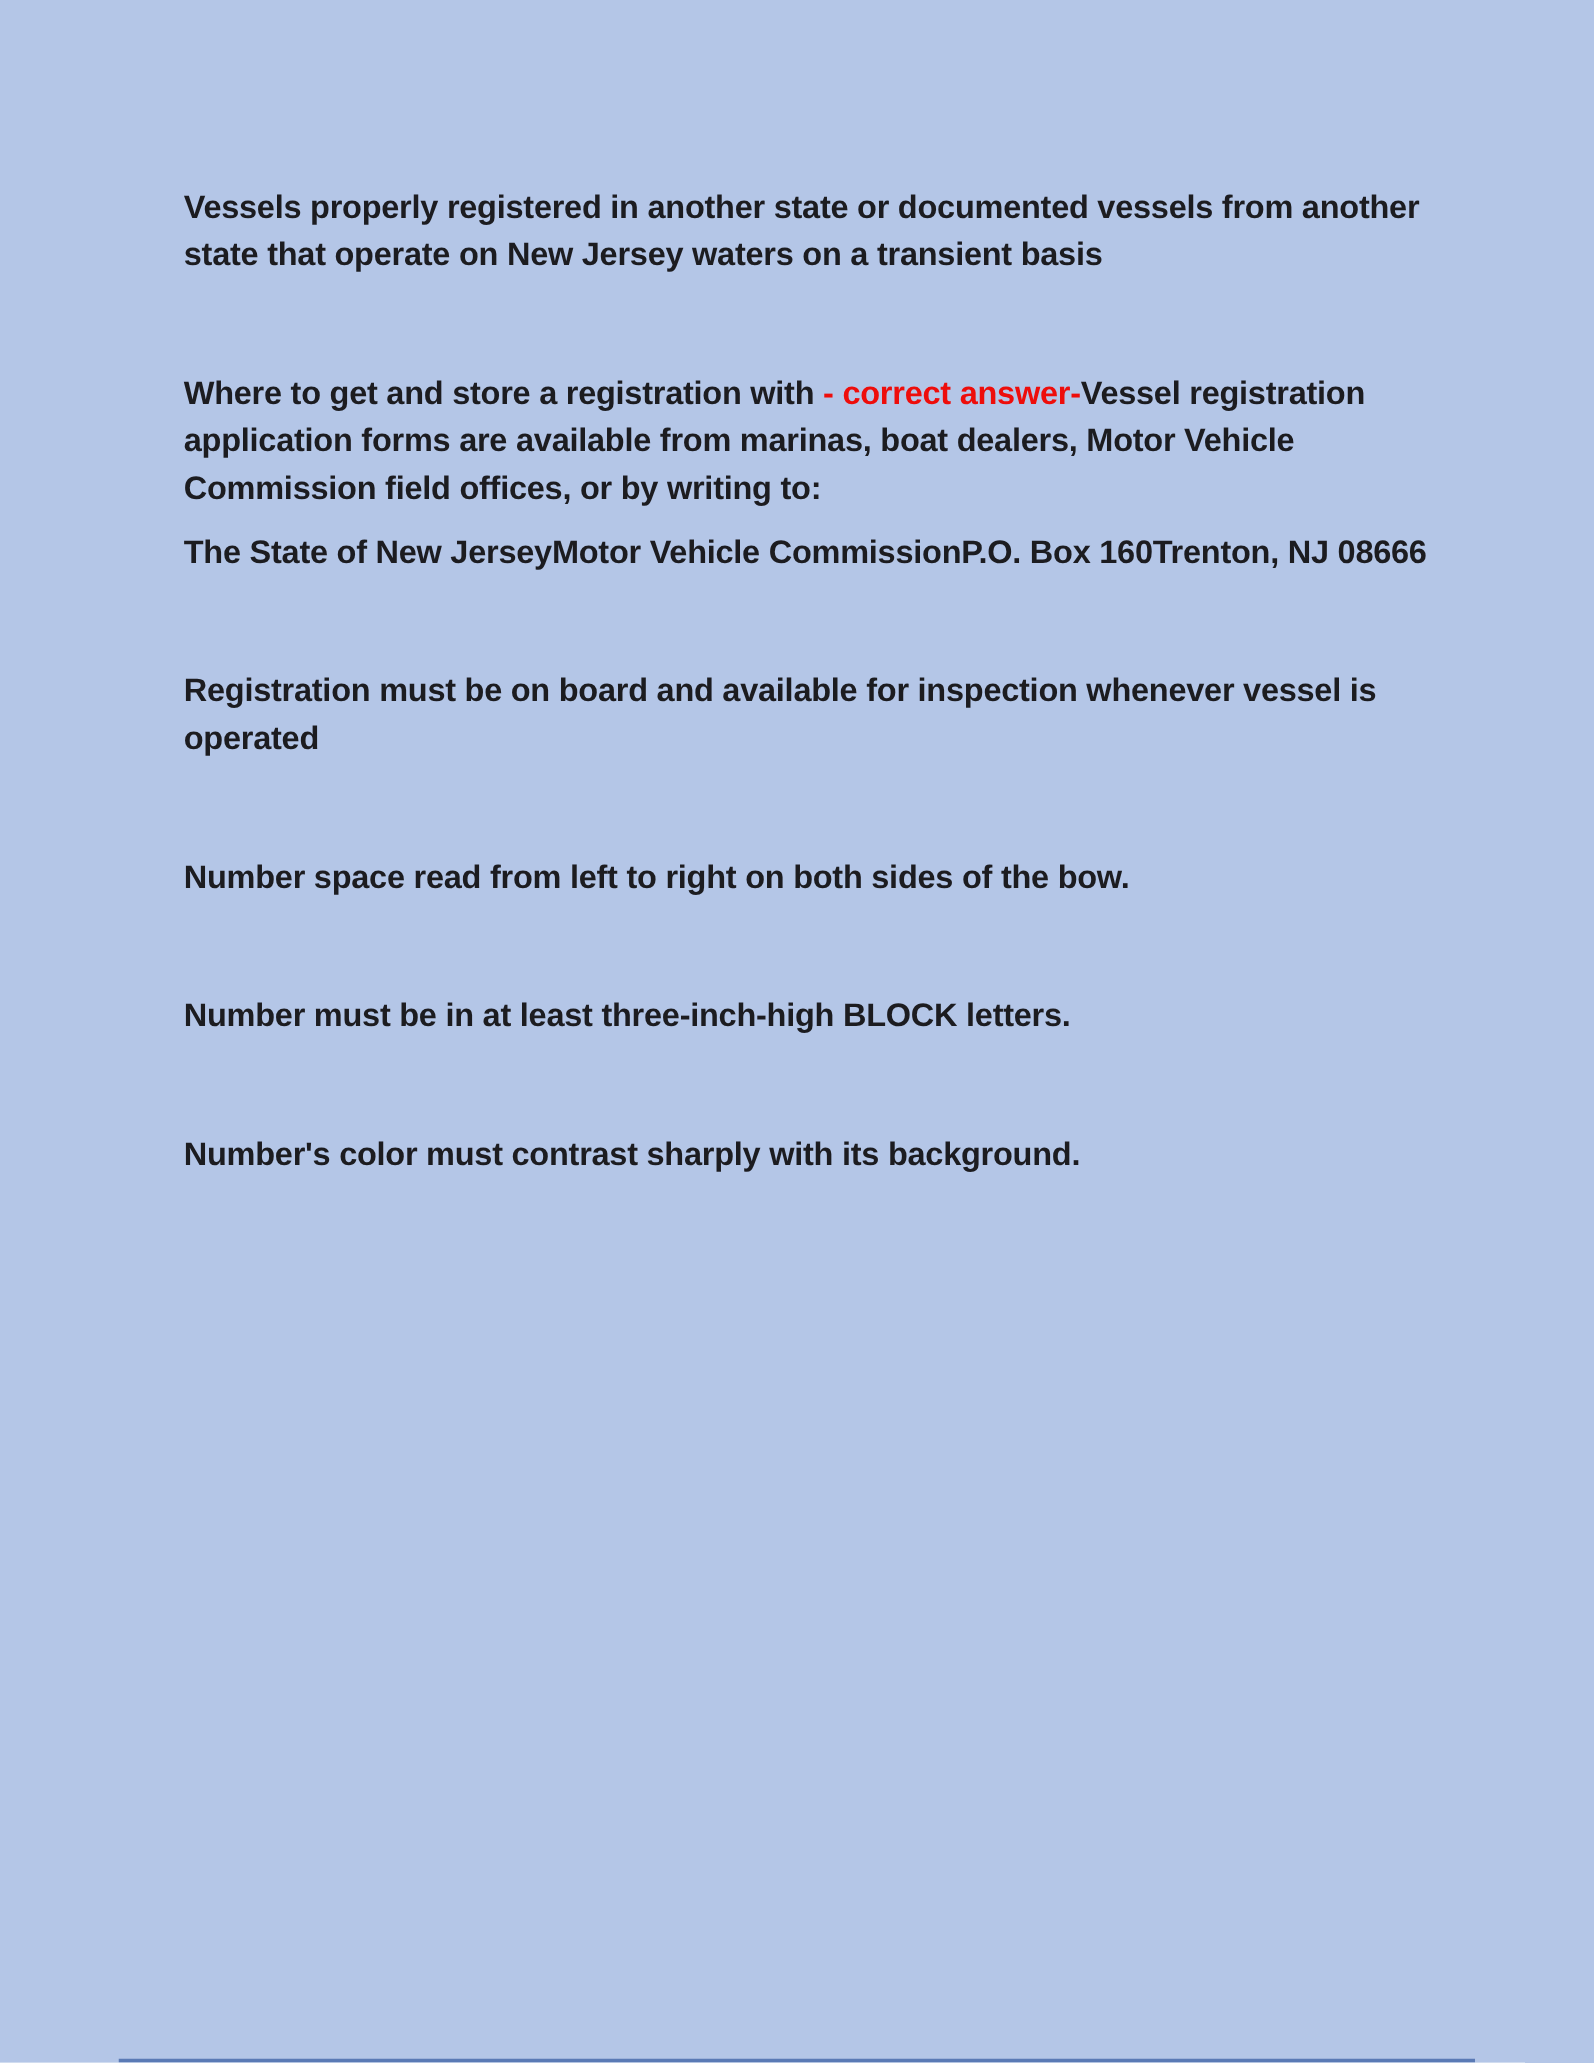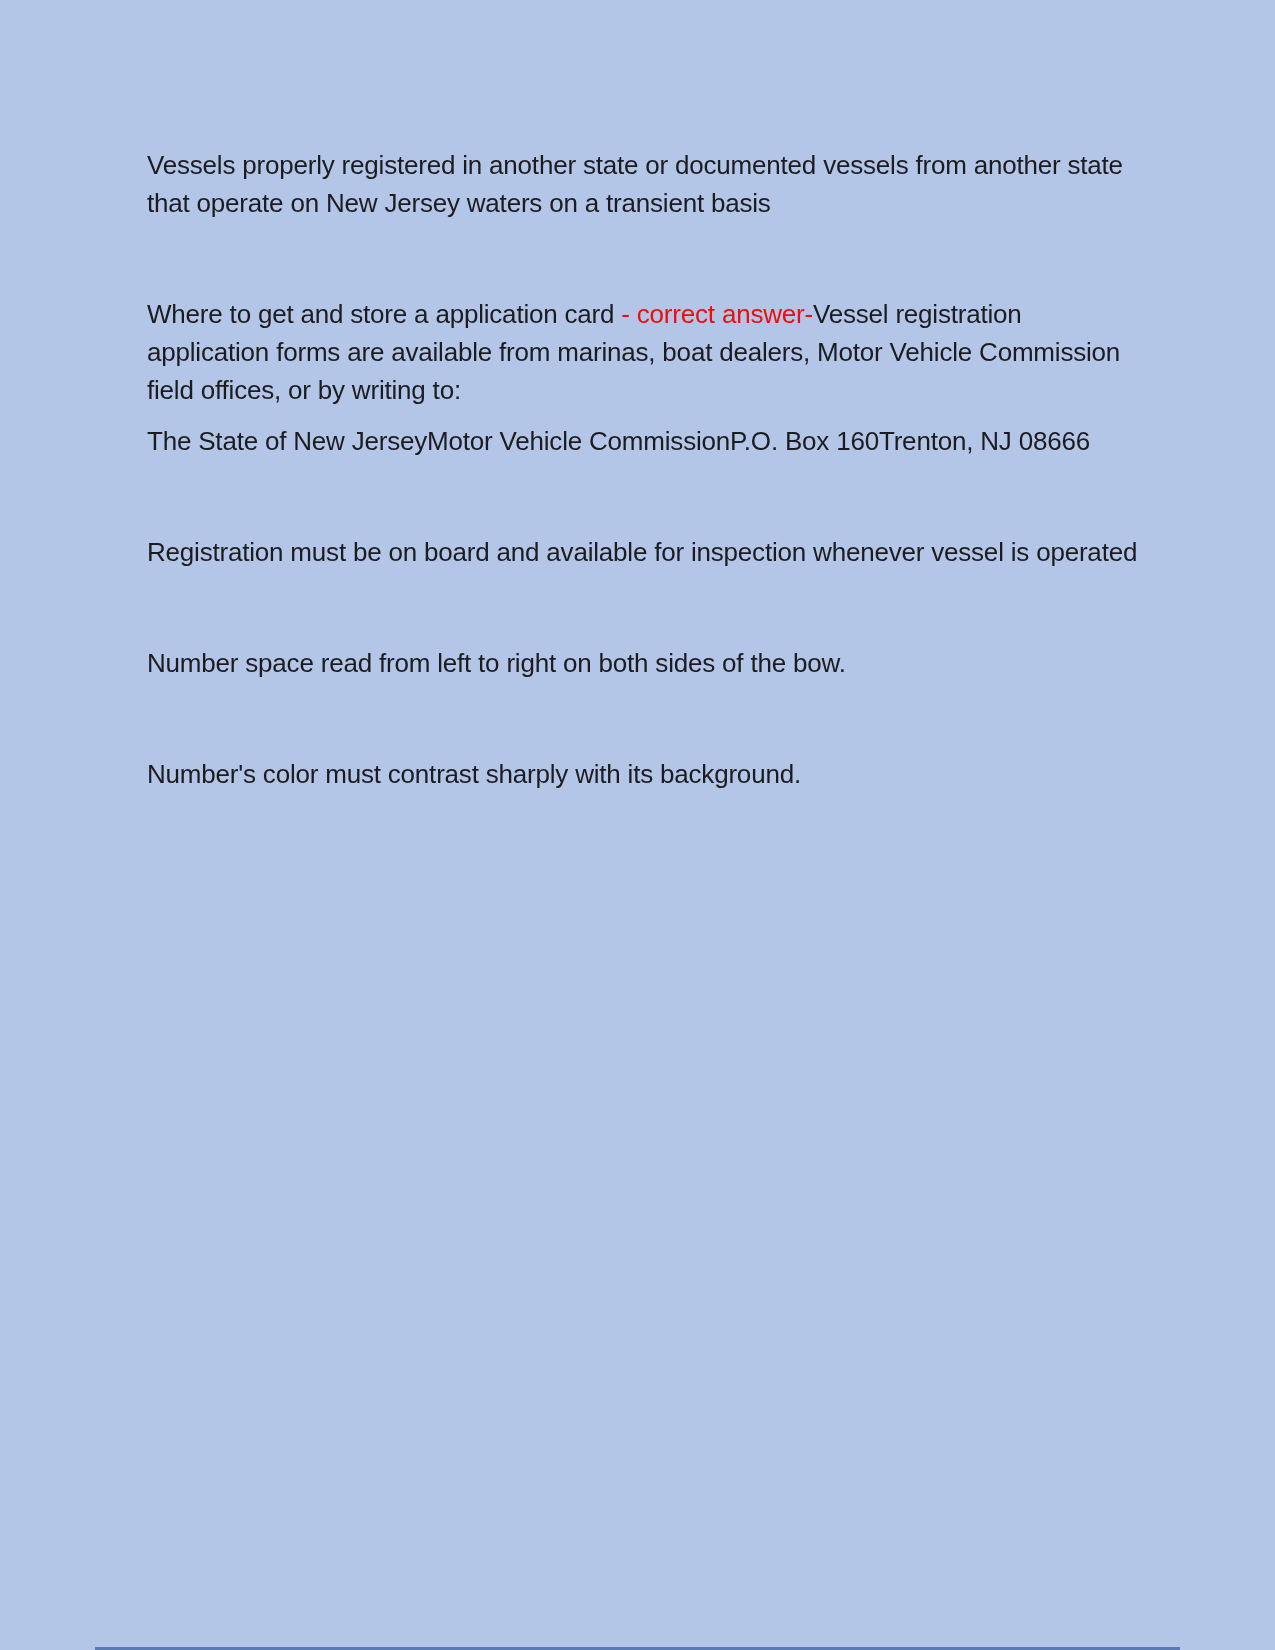--- a/index.html
+++ b/index.html
@@ -1,21 +1,21 @@
 <!DOCTYPE html>
 <html style="--bg: #b4c6e7; --ink: #1c1c20; --red: #ee0d0b; --edge: #5a7ab5;"><head>
 <meta charset="utf-8">
 <style>
   :root {
     --bg: #b4c6e7;
     --ink: #1c1c20;
     --red: #ee0d0b;
     --edge: #5a7ab5;
   }
-  * { margin: 0; padding: 0; box-sizing: border-box; }
+  * { margin: 0; padding: 0; box-sizing: border-box; font-weight: bold; }
   html, body {
     width: 1275px;
     height: 1650px;
     overflow: hidden;
     font-family: "Liberation Sans", "DejaVu Sans", sans-serif;
   }
   .page {
     position: relative;
     width: 1275px;
     height: 1650px;
@@ -44,20 +44,21 @@
     height: 3px;
     background: var(--edge);
   }
 </style>
 </head>
 <body>
 
 <div class="page">
   <div class="doc-body" id="doc-body">
       <p class="para"><span class="seg-normal">Vessels properly registered in another state or documented vessels from another state that operate on New Jersey waters on a transient basis</span></p>
-      <p class="para"><span class="seg-normal">Where to get and store a application card </span><span class="seg-answer">- correct answer-</span><span class="seg-normal">Vessel registration application forms are available from marinas, boat dealers, Motor Vehicle Commission field offices, or by writing to:</span></p>
+      <p class="para"><span class="seg-normal">Where to get and store a registration with </span><span class="seg-answer">- correct answer-</span><span class="seg-normal">Vessel registration application forms are available from marinas, boat dealers, Motor Vehicle Commission field offices, or by writing to:</span></p>
       <p class="para"><span class="seg-normal">The State of New JerseyMotor Vehicle CommissionP.O. Box 160Trenton, NJ 08666</span></p>
       <p class="para"><span class="seg-normal">Registration must be on board and available for inspection whenever vessel is operated</span></p>
       <p class="para"><span class="seg-normal">Number space read from left to right on both sides of the bow.</span></p>
+      <p class="para"><span class="seg-normal">Number must be in at least three-inch-high BLOCK letters.</span></p>
       <p class="para"><span class="seg-normal">Number's color must contrast sharply with its background.</span></p>
     </div>
   <div class="bottom-bar"></div>
 </div>
 
 </body></html>

